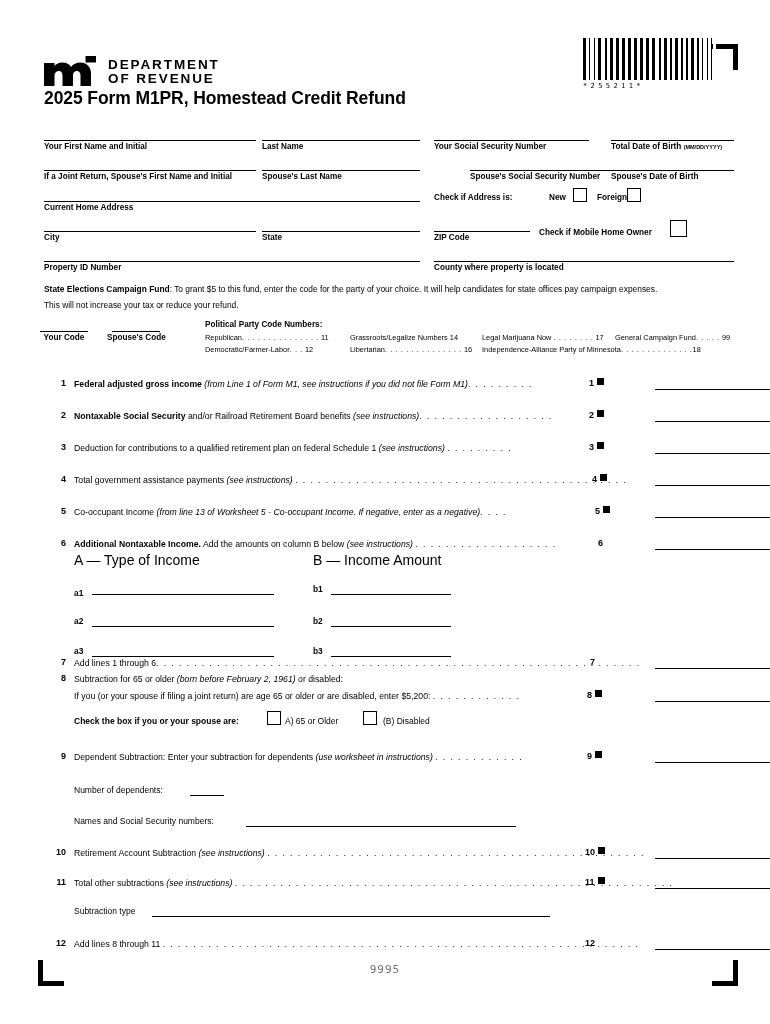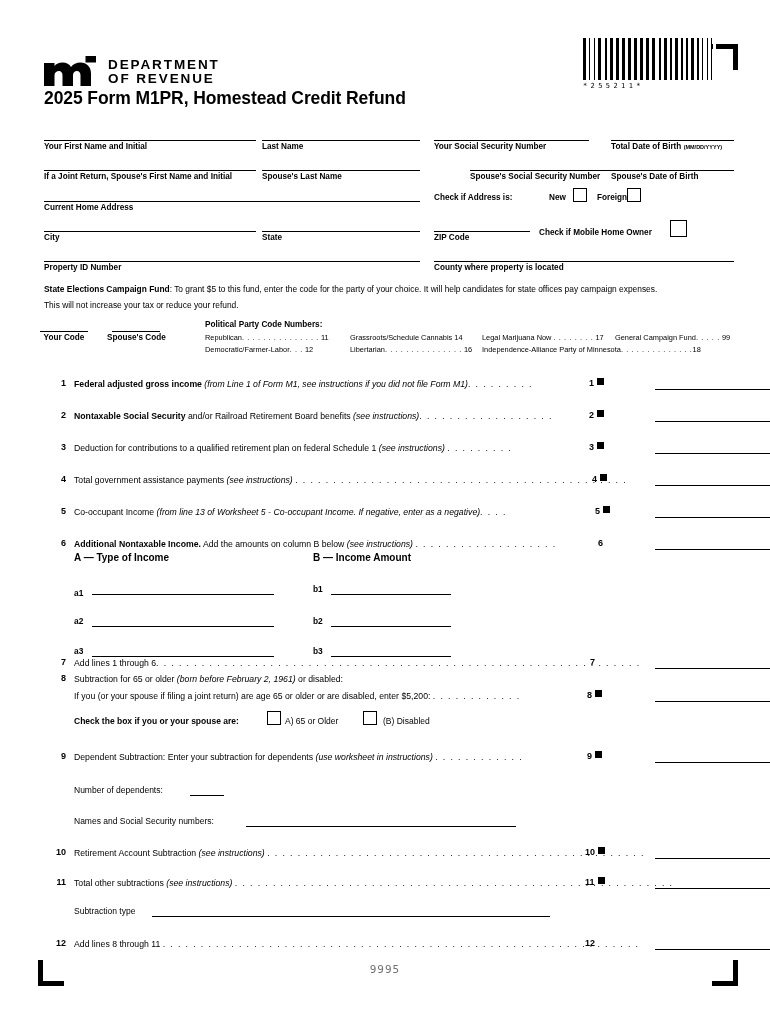--- a/index.html
+++ b/index.html
@@ -95,21 +95,21 @@
     position: absolute; top: 0; font-size: 9px; font-weight: bold;
   }
   .sq { display: inline-block; width: 7px; height: 7px; background:#000; vertical-align: 1px; margin-left: 3px; }
   .amt-line { position: absolute; border-top: 1.2px solid #000; top: 11px; }
 
   
   .sub-lbl { position: absolute; font-size: 8.5px; white-space: nowrap; }
   .sub-lbl.b { font-weight: bold; }
   .sub-rule { position: absolute; border-top: 1.1px solid #000; }
 
-  .ab-hdr { position: absolute; font-size: 10px; font-weight: bold; }
+  .ab-hdr { position: absolute; font-size: 14px; font-weight: normal; }
   .ab-key { position: absolute; font-size: 8.4px; font-weight: bold; }
 
   .footer-num {
     position: absolute; left: 0; right: 0; top: 963px; text-align: center;
     font-family: "DejaVu Sans Mono", monospace; font-size: 11px; color: #6f6f6f;
     letter-spacing: 1px;
   }
 </style>
 </head>
 <body>
@@ -282,21 +282,21 @@
     </div>
   </div>
 
   <div class="party">
     <div class="ptitle">Political Party Code Numbers:</div>
     <div class="prow">
       <div class="pcell" style="width:145px;">
         <span>Republican</span><span class="dots">. . . . . . . . . . . . . . .</span> <span>11</span>
       </div>
       <div class="pcell" style="width:132px;">
-        <span>Grassroots/Schedule Cannabis</span><span class="dots"></span> <span>14</span>
+        <span>Grassroots/Legalize Numbers</span><span class="dots"></span> <span>14</span>
       </div>
       <div class="pcell" style="width:133px;">
         <span>Legal Marijuana Now</span> <span class="dots">. . . . . . . .</span> <span>17</span>
       </div>
       <div class="pcell">
         <span>General Campaign Fund</span><span class="dots">. . . . .</span> <span>99</span>
       </div>
     </div>
     <div class="prow">
       <div class="pcell" style="width:145px;">

